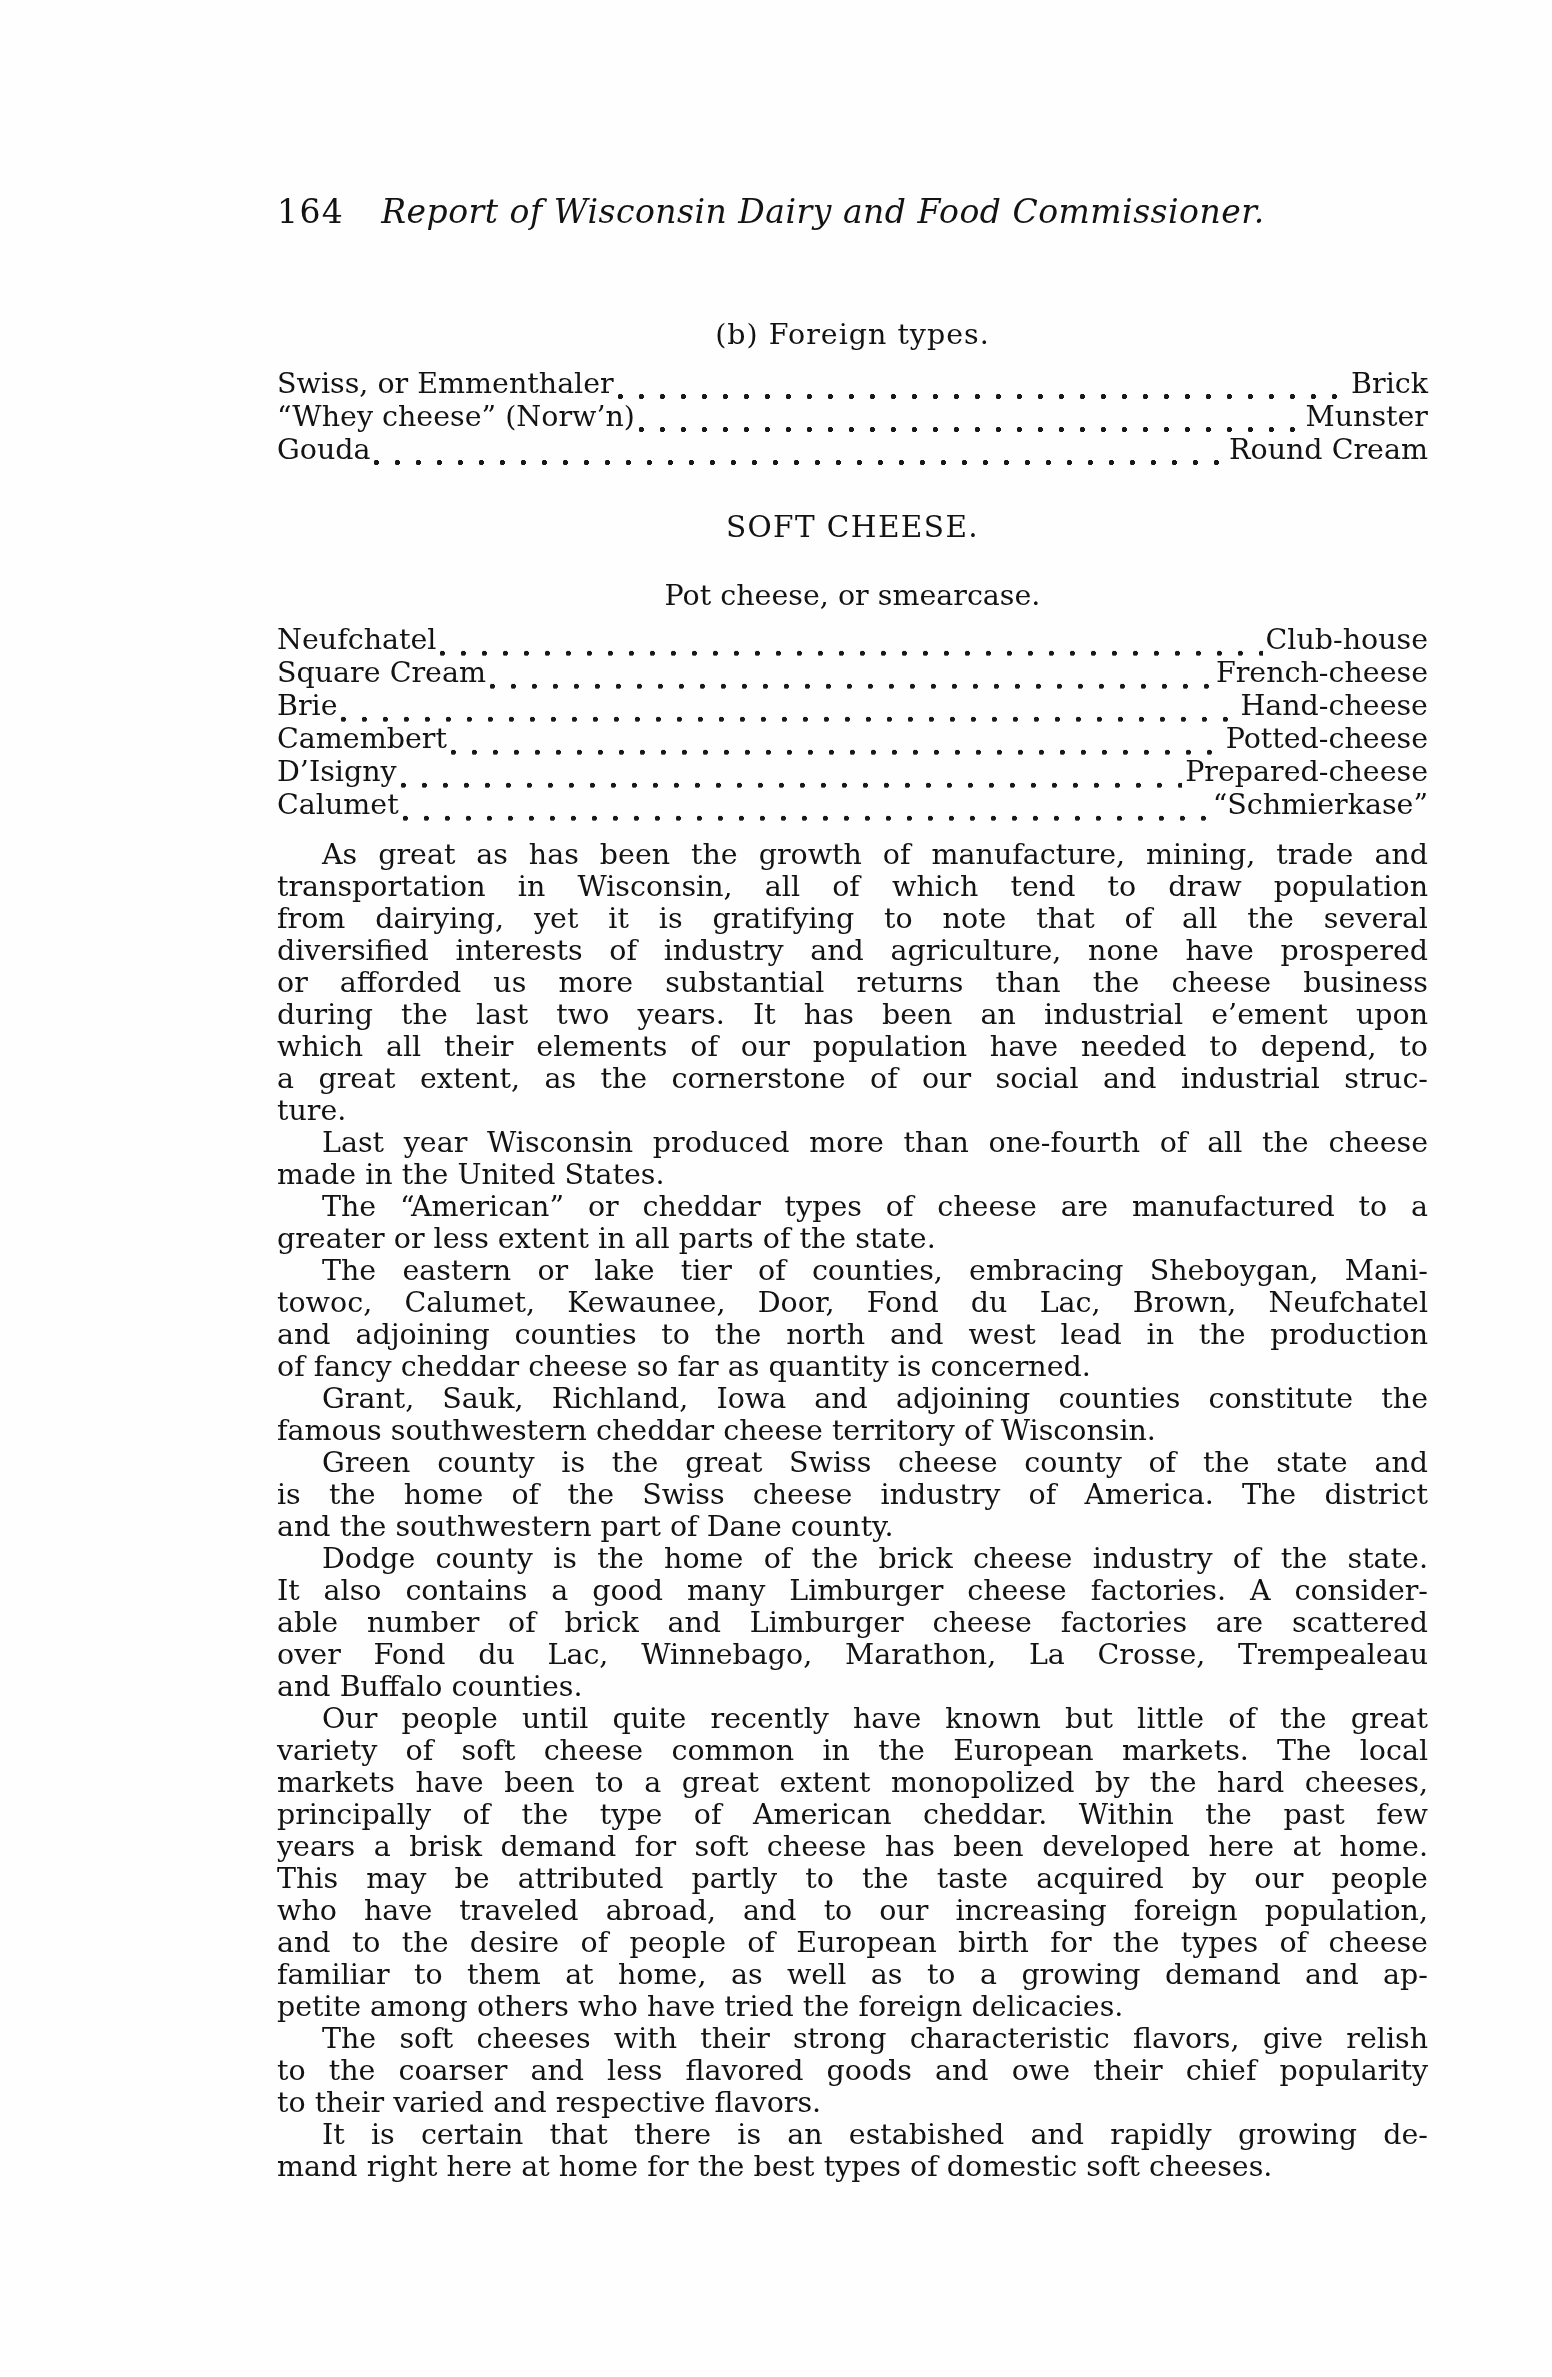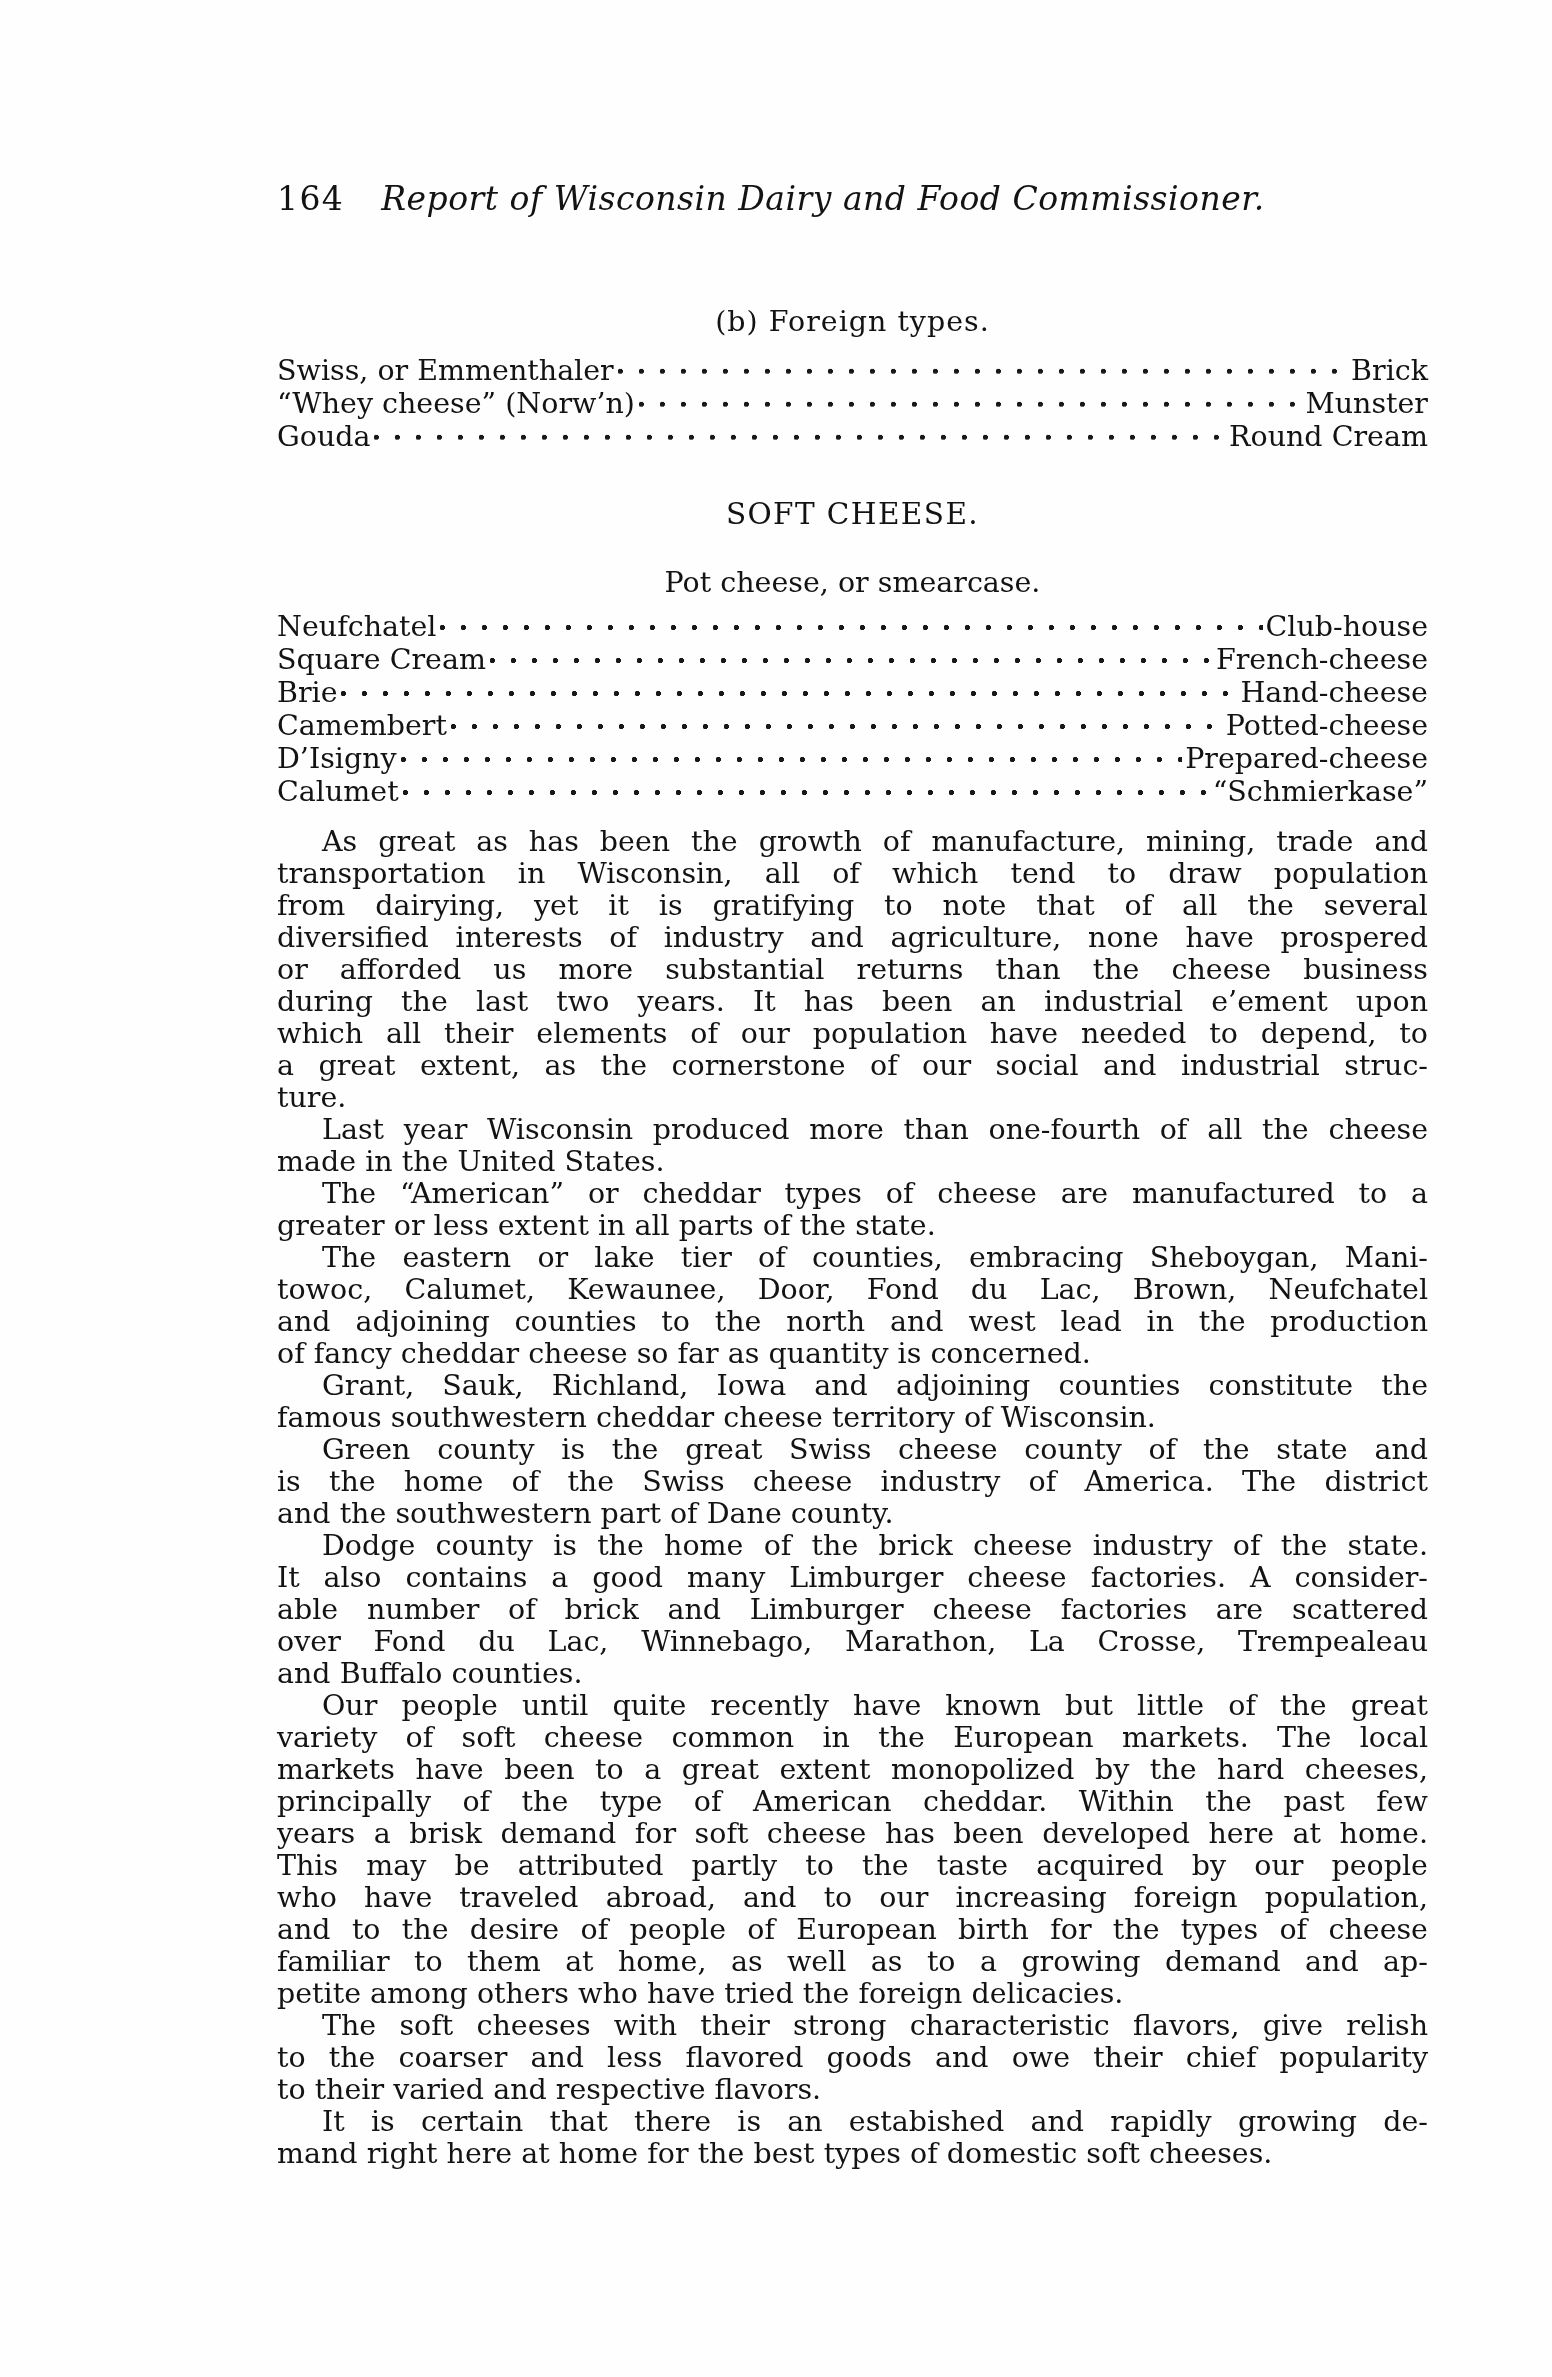--- a/index.html
+++ b/index.html
@@ -26,20 +26,21 @@
     display: flex;
     align-items: baseline;
     font-size: 33px;
     line-height: 44px;
     white-space: nowrap;
   }
   .page-number {
     font-style: normal;
     letter-spacing: 1.4px;
     margin-right: 37px;
+    margin-top: 13px;
   }
   .running-title {
     font-style: italic;
     letter-spacing: 0.5px;
   }
 
   
   .sub-heading {
     margin-top: 84px;
     text-align: center;
@@ -59,21 +60,21 @@
     text-align: center;
     font-size: 28.5px;
     line-height: 33px;
   }
 
   
   .leader-list { margin-top: 16px; }
   .leader-list.soft { margin-top: 11.4px; }
   .leader-row {
     display: flex;
-    align-items: center;
+    align-items: flex-end;
     font-size: 28.5px;
     line-height: 33px;
     height: 33px;
   }
   .leader-term  { white-space: nowrap; }
   .leader-def   { white-space: nowrap; }
   .leader-dots {
     flex: 1 1 auto;
     min-width: 38px;
     height: 7.6px;

